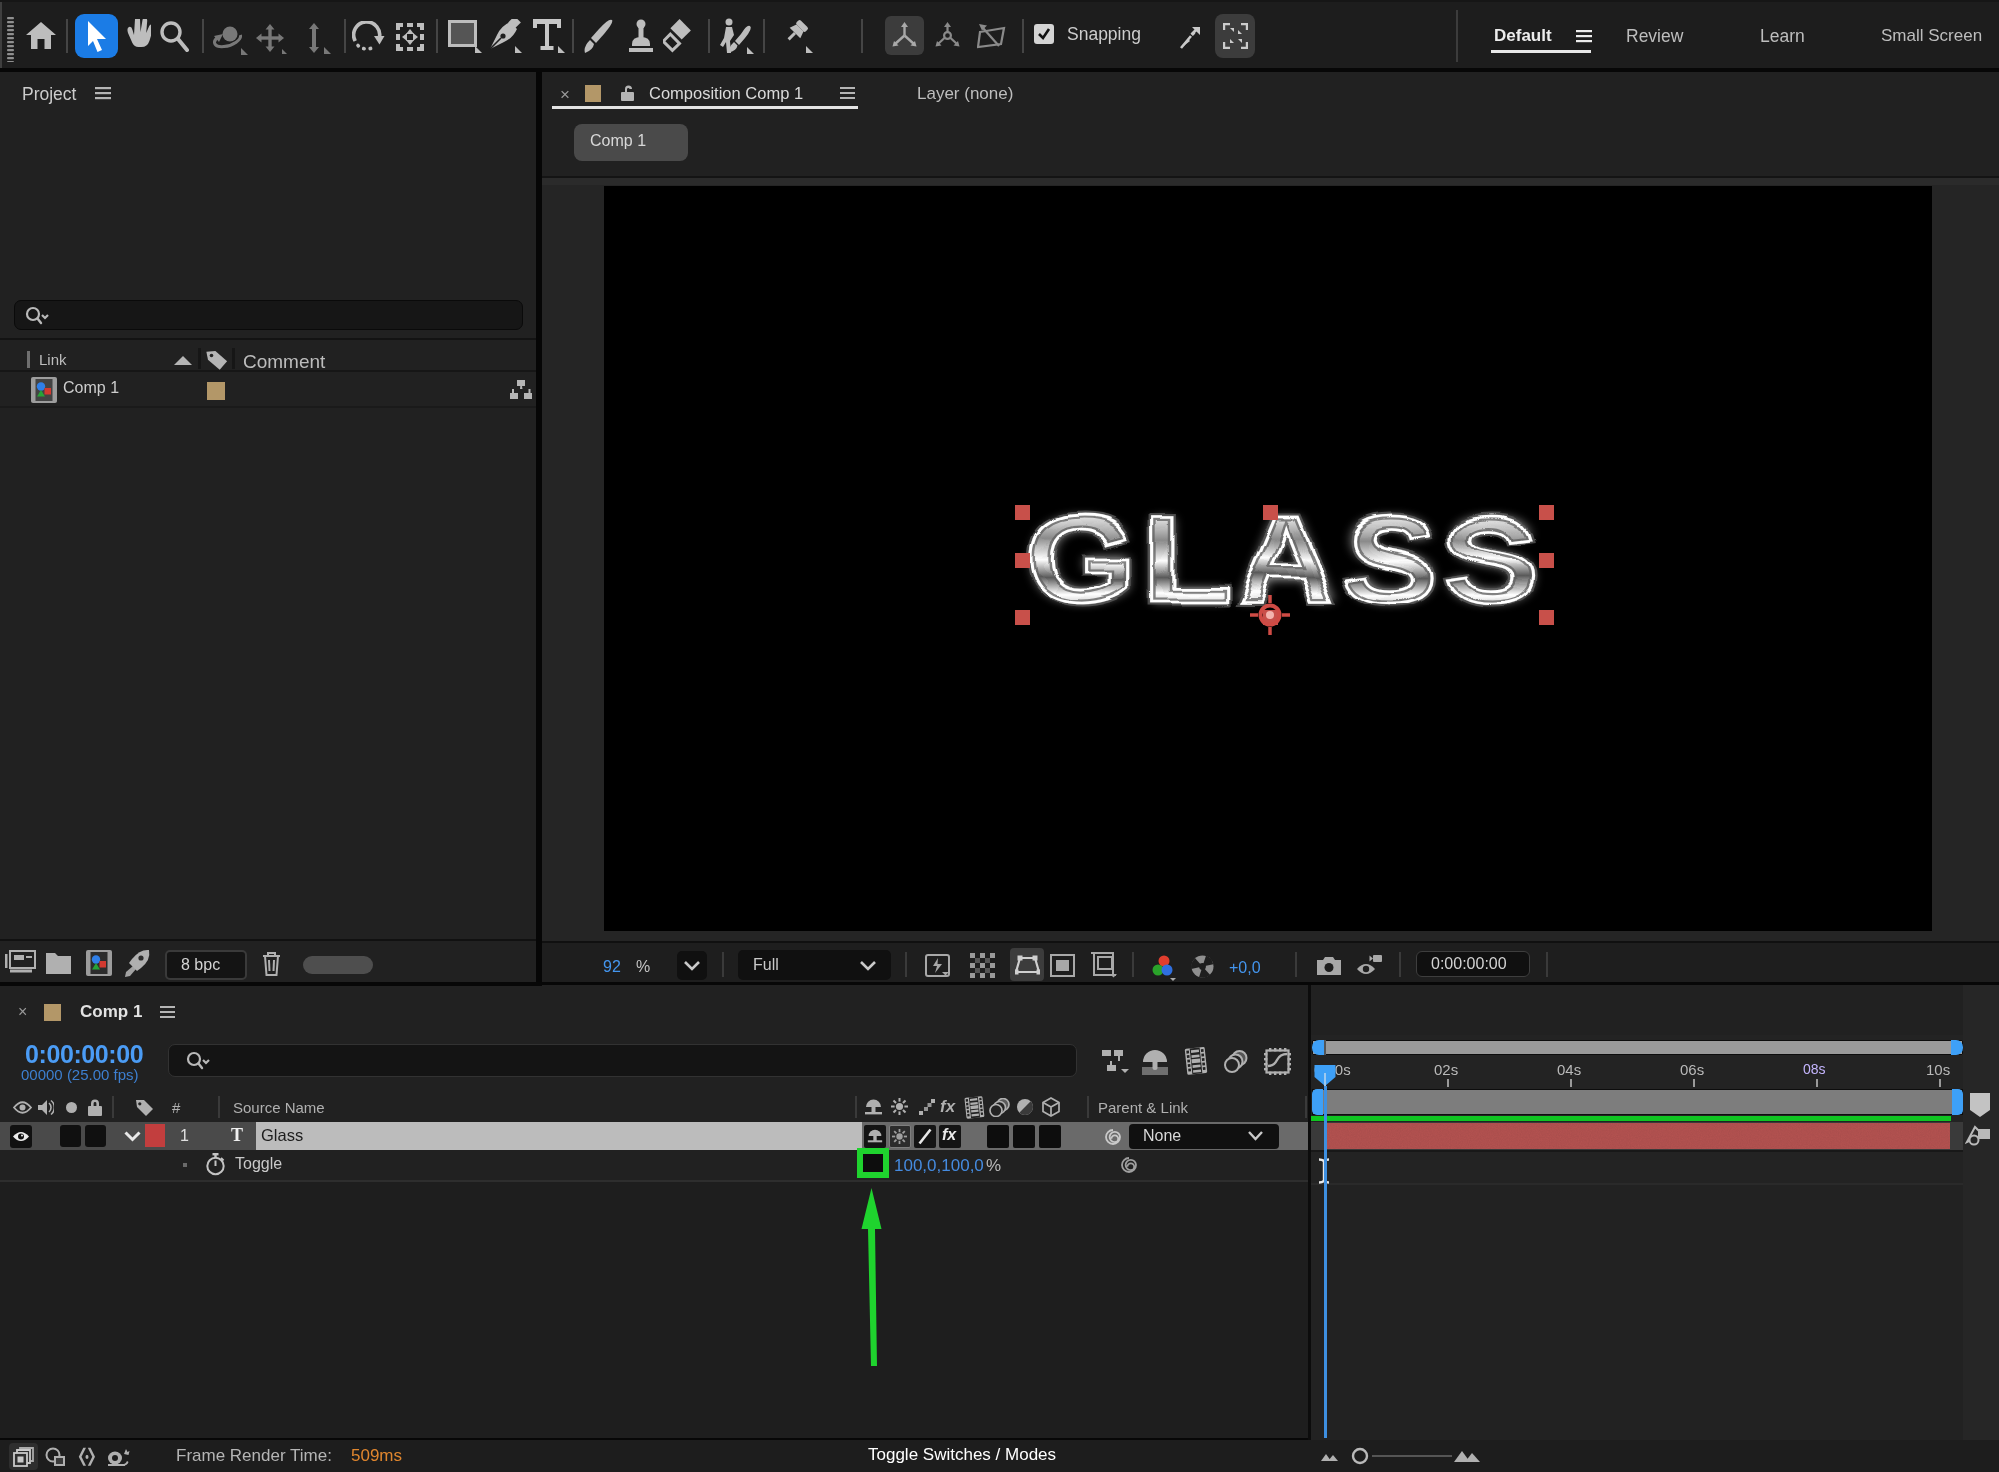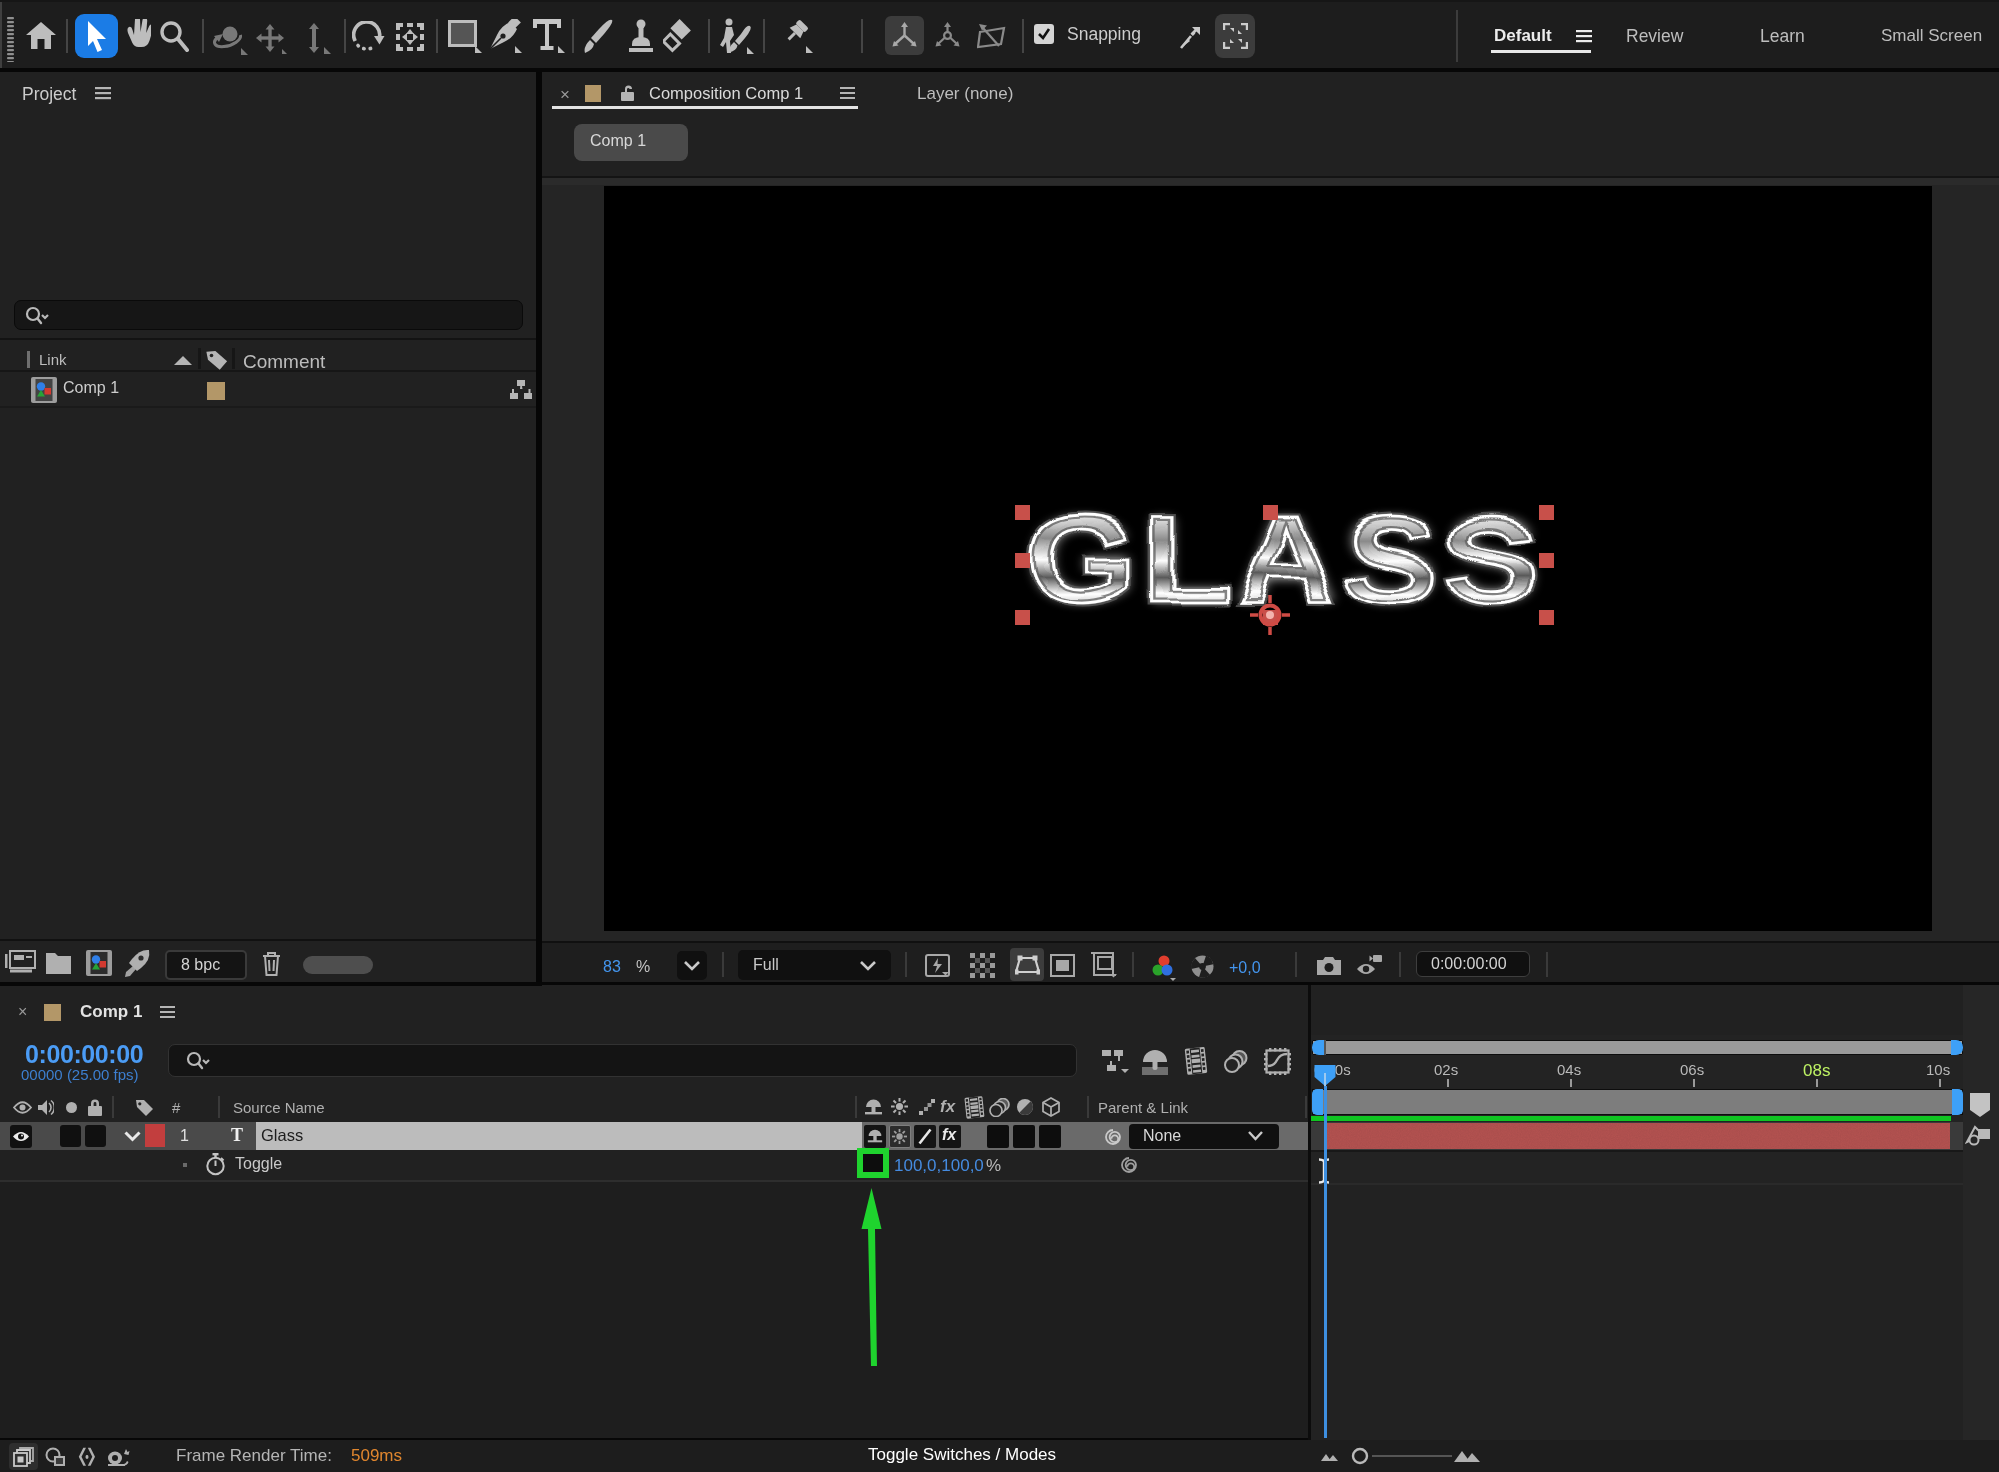--- a/index.html
+++ b/index.html
@@ -427,21 +427,21 @@
       <line x1="0" y1="-12" x2="0" y2="-20"></line>
         <line x1="0" y1="12" x2="0" y2="20"></line>
       <line x1="-12" y1="0" x2="-20" y2="0"></line>
         <line x1="12" y1="0" x2="20" y2="0"></line>
     </g>
   </g>
 </svg>
 
 <div class="abs" style="left:542px;top:941px;width:1457px;height:2px;background:#101010"></div>
 <div class="abs" style="left:542px;top:943px;width:1457px;height:39px;background:#1e1e1e"></div>
-<div class="txt abs" style="left:603px;top:958px;font-size:16px;color:#4496ef">83</div>
+<div class="txt abs" style="left:603px;top:958px;font-size:16px;color:#4496ef">92</div>
 <div class="txt abs" style="left:636px;top:958px;font-size:16px;color:#c3c3c3">%</div>
 <div class="abs" style="left:677px;top:951px;width:30px;height:29px;background:#101010;border-radius:5px"></div>
 <svg class="abs" style="left:684px;top:961px" width="16" height="10" viewBox="0 0 16 10">
     <path d="M1 1 l7 7 7 -7" fill="none" stroke="#c9c9c9" stroke-width="2.6"></path>
   </svg>
 <div class="abs" style="left:722px;top:952px;width:2px;height:25px;background:#3a3a3a"></div>
 <div class="abs" style="left:738px;top:950px;width:153px;height:30px;background:#101010;border-radius:5px"></div>
 <div class="txt abs" style="left:753px;top:956px;font-size:16px;color:#c9c9c9">Full</div>
 <svg class="abs" style="left:860px;top:961px" width="16" height="10" viewBox="0 0 16 10">
     <path d="M1 1 l7 7 7 -7" fill="none" stroke="#c9c9c9" stroke-width="2.6"></path>
@@ -799,21 +799,21 @@
 <div class="abs" style="left:1312px;top:1040px;width:12px;height:15px;background:#3ea0f7;border-radius:7px 0 0 7px"></div>
 <div class="abs" style="left:1951px;top:1040px;width:12px;height:15px;background:#3ea0f7;border-radius:0 7px 7px 0"></div>
 <div class="abs" style="left:1324px;top:1040px;width:2px;height:15px;background:#555"></div>
 
 <div class="abs" style="left:1311px;top:1055px;width:652px;height:32px;overflow:hidden">
   <div class="txt abs" style="left:3px;top:6px;font-size:15px;color:#b9b9b9">0:00s</div>
 </div>
 <div class="txt abs" style="left:1434px;top:1061px;font-size:15px;color:#b9b9b9">02s</div>
 <div class="txt abs" style="left:1557px;top:1061px;font-size:15px;color:#b9b9b9">04s</div>
 <div class="txt abs" style="left:1680px;top:1061px;font-size:15px;color:#b9b9b9">06s</div>
-<div class="txt abs" style="left:1803px;top:1061px;font-size:17px;color:#bef264">08s</div>
+<div class="txt abs" style="left:1803px;top:1061px;font-size:14px;color:#c4b5fd">08s</div>
 <div class="txt abs" style="left:1926px;top:1061px;font-size:15px;color:#b9b9b9">10s</div>
 <div class="abs" style="left:1447px;top:1079px;width:2px;height:8px;background:#9a9a9a"></div>
 <div class="abs" style="left:1570px;top:1079px;width:2px;height:8px;background:#9a9a9a"></div>
 <div class="abs" style="left:1693px;top:1079px;width:2px;height:8px;background:#9a9a9a"></div>
 <div class="abs" style="left:1816px;top:1079px;width:2px;height:8px;background:#9a9a9a"></div>
 <div class="abs" style="left:1939px;top:1079px;width:2px;height:8px;background:#9a9a9a"></div>
 
 <div class="abs" style="left:1312px;top:1089px;width:651px;height:26px;background:#7d7d7d;border:1px solid #0d0d0d"></div>
 <div class="abs" style="left:1312px;top:1089px;width:11px;height:26px;background:#3ea0f7;border-radius:5px 0 0 5px"></div>
 <div class="abs" style="left:1952px;top:1089px;width:11px;height:26px;background:#3ea0f7;border-radius:0 5px 5px 0"></div>

